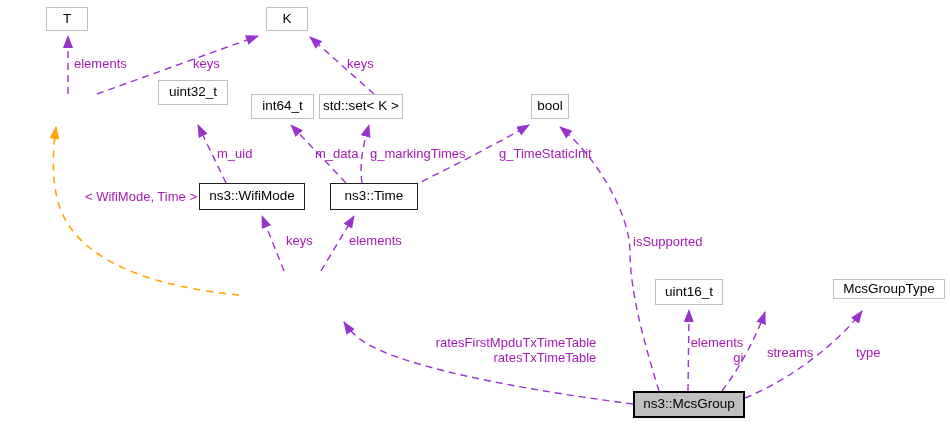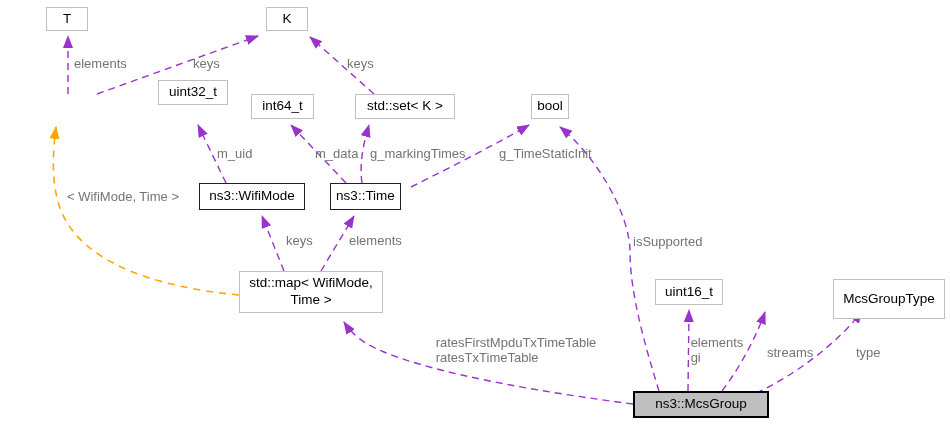--- a/index.html
+++ b/index.html
@@ -22,26 +22,26 @@
     font-size:13.5px;color:#000;
     text-align:center;
     white-space:pre-line;
     line-height:1.25;
     z-index:2;
   }
   .node.bold{border:1.5px solid #1f1f1f;}
   .node.main{border:2px solid #000000;background:#bfbfbf;}
   .elabel{
     position:absolute;
-    font-size:13px;color:#737373;
+    font-size:13px;color:#a21caf;
     white-space:pre-line;
     line-height:1.18;
     z-index:3;
   }
-  .elabel.center{transform:translateX(-50%);text-align:left;}
+  .elabel.center{transform:translateX(-50%);text-align:right;}
 </style>
 </head>
 <body>
 
 <div id="canvas">
 
   <svg id="edges" viewBox="0 0 950 424" xmlns="http://www.w3.org/2000/svg">
     <defs>
       <marker id="arrow-purple" markerUnits="userSpaceOnUse" markerWidth="16" markerHeight="12" refX="12" refY="5" orient="auto">
         <path d="M0,0 L13,5 L0,10 z" fill="#9a32cd"></path>
@@ -73,54 +73,50 @@
   </div>
   <div class="node" style="left:266px;top:7px;width:42px;height:24px">
     <span>K</span>
   </div>
   <div class="node" style="left:158px;top:80px;width:70px;height:25px">
     <span>uint32_t</span>
   </div>
   <div class="node" style="left:251px;top:94px;width:63px;height:25px">
     <span>int64_t</span>
   </div>
-  <div class="node" style="left:355px;top:94px;width:100px;height:25px">
+  <div class="node" style="left:319px;top:94px;width:84px;height:25px">
     <span>std::set&lt; K &gt;</span>
   </div>
   <div class="node" style="left:531px;top:94px;width:38px;height:25px">
     <span>bool</span>
   </div>
   <div class="node bold" style="left:199px;top:183px;width:106px;height:27px">
     <span>ns3::WifiMode</span>
   </div>
-  <div class="node bold" style="left:330px;top:183px;width:71px;height:27px">
+  <div class="node bold" style="left:330px;top:183px;width:88px;height:27px">
     <span>ns3::Time</span>
-  </div>
-  <div class="node" style="left:239px;top:271px;width:144px;height:42px">
-    <span>std::map&lt; WifiMode,
-Time &gt;</span>
   </div>
   <div class="node" style="left:655px;top:279px;width:68px;height:26px">
     <span>uint16_t</span>
   </div>
-  <div class="node" style="left:833px;top:279px;width:112px;height:40px">
+  <div class="node" style="left:833px;top:279px;width:112px;height:20px">
     <span>McsGroupType</span>
   </div>
-  <div class="node main" style="left:633px;top:391px;width:136px;height:27px">
+  <div class="node main" style="left:633px;top:391px;width:112px;height:27px">
     <span>ns3::McsGroup</span>
   </div>
 
   <div class="elabel" style="left:74px;top:56px">elements</div>
   <div class="elabel" style="left:193px;top:56px">keys</div>
   <div class="elabel" style="left:347px;top:56px">keys</div>
   <div class="elabel" style="left:217px;top:146px">m_uid</div>
   <div class="elabel" style="left:315px;top:146px">m_data</div>
   <div class="elabel" style="left:370px;top:146px">g_markingTimes</div>
   <div class="elabel" style="left:499px;top:146px">g_TimeStaticInit</div>
-  <div class="elabel" style="left:67px;top:189px">&lt; WifiMode, Time &gt;</div>
+  <div class="elabel" style="left:85px;top:189px">&lt; WifiMode, Time &gt;</div>
   <div class="elabel" style="left:286px;top:233px">keys</div>
   <div class="elabel" style="left:349px;top:233px">elements</div>
   <div class="elabel" style="left:633px;top:234px">isSupported</div>
   <div class="elabel center" style="left:516px;top:335px">ratesFirstMpduTxTimeTable
 ratesTxTimeTable</div>
   <div class="elabel center" style="left:717px;top:335px">elements
 gi</div>
   <div class="elabel" style="left:767px;top:345px">streams</div>
   <div class="elabel" style="left:856px;top:345px">type</div>
 

